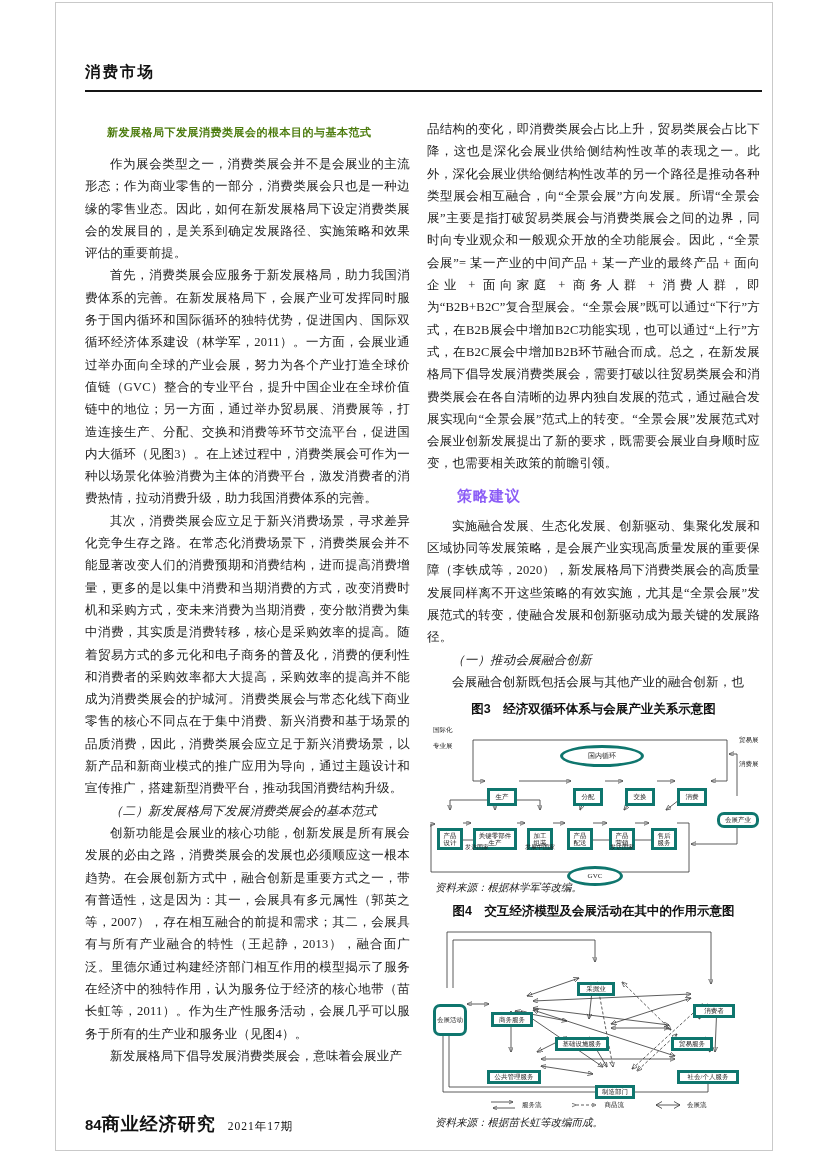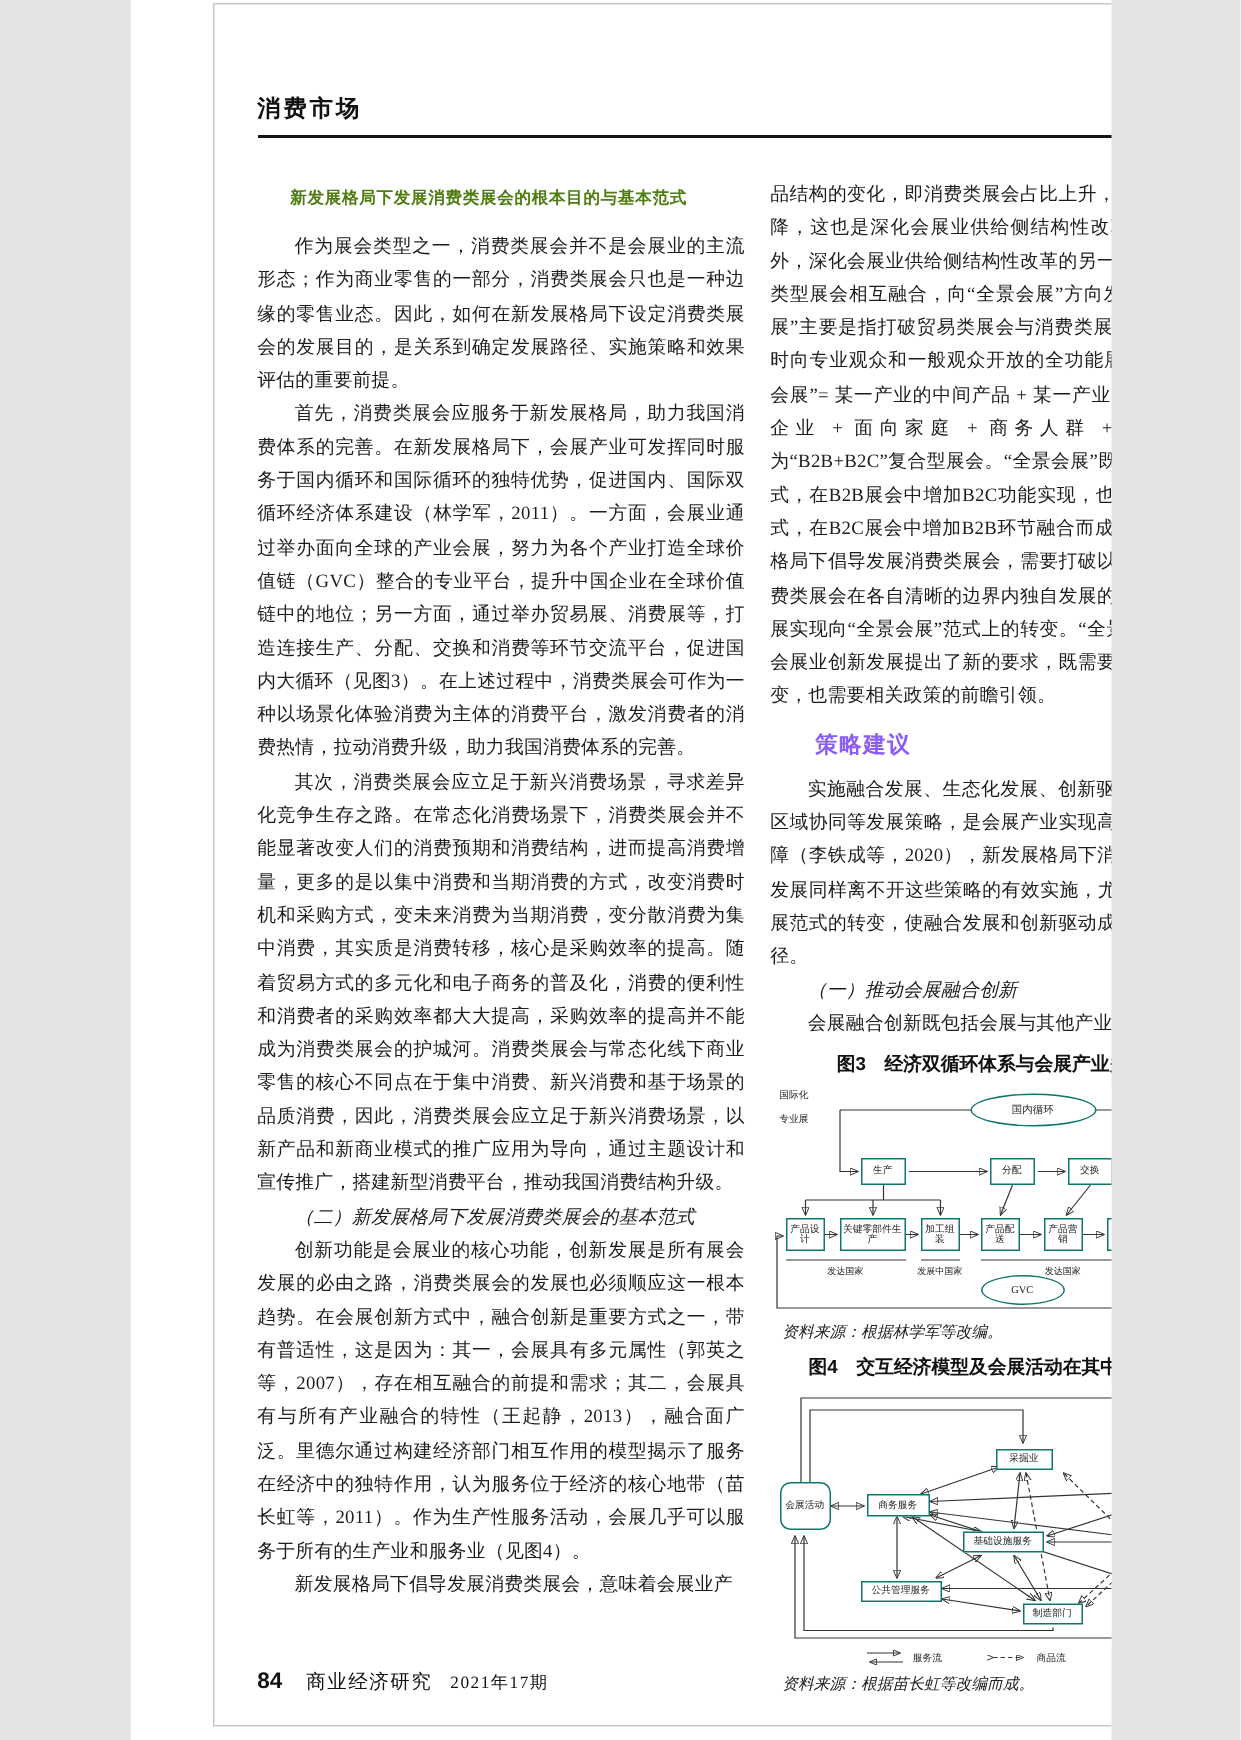--- a/index.html
+++ b/index.html
@@ -1,48 +1,48 @@
 <!DOCTYPE html>
 <html><head>
 <meta charset="utf-8">
 <style>
   html,body{margin:0;padding:0;}
   body{background:#e3e3e3;font-family:"Liberation Serif",serif;}
-  .page{position:relative;width:654px;height:1160px;margin:0 auto;background:#ffffff;overflow:hidden;}
+  .page{position:relative;width:827px;height:1160px;margin:0 auto;background:#ffffff;overflow:hidden;}
   .scan-frame{position:absolute;left:55px;top:2px;width:716px;height:1147px;border:1px solid #c9c9c9;pointer-events:none;}
   
   .masthead{position:absolute;left:85px;top:62px;width:677px;border-bottom:2px solid #151515;padding-bottom:7px;}
   .masthead .sec{font-family:"Liberation Sans",sans-serif;font-weight:700;font-size:15.5px;letter-spacing:2px;color:#111;}
   
   .col{position:absolute;top:118px;color:#1c1c1c;}
   .col-left{left:85px;width:325px;}
   .col-right{left:427px;width:333px;}
   p.body{margin:0;font-size:12.5px;line-height:22.3px;text-align:justify;text-indent:2em;letter-spacing:0.2px;}
   p.noindent{text-indent:0;}
   .article-title{font-family:"Liberation Sans",sans-serif;font-weight:700;font-size:11px;line-height:25px;text-indent:2em;margin:2px 0 8px 0;letter-spacing:0.5px;color:#4d7c0f;}
   .kai{font-style:italic;}
   .h-strategy{font-family:"Liberation Sans",sans-serif;font-weight:700;font-size:15px;margin:12px 0 9px 0;text-indent:2em;letter-spacing:1px;color:#8b5cf6;}
   
   .figure{margin-top:6px;}
   .fig-caption{font-family:"Liberation Sans",sans-serif;font-weight:700;font-size:12.5px;text-align:center;margin:8px 0 6px 0;color:#111;}
   .fig-source{font-style:italic;font-size:10.5px;margin:5px 0 0 8px;color:#222;}
   .canvas{position:relative;background:#fff;}
   .canvas svg{position:absolute;left:0;top:0;}
-  .n{position:absolute;z-index:2;border:1px solid #0f766e;background:#fff;display:flex;align-items:center;justify-content:center;text-align:center;font-size:6.5px;line-height:1.15;color:#222;box-sizing:border-box;padding:1px;}
+  .n{position:absolute;z-index:2;border:3px solid #0f766e;background:#fff;display:flex;align-items:center;justify-content:center;text-align:center;font-size:6.5px;line-height:1.15;color:#222;box-sizing:border-box;padding:1px;margin-top:16px;}
   .ell{border-radius:50%;font-size:7px;}
   .round{border-radius:7px;}
   .lab{position:absolute;z-index:2;font-size:6.5px;color:#222;white-space:nowrap;}
   .ul-lab{position:absolute;z-index:2;font-size:6px;color:#222;white-space:nowrap;}
   
   .fig4-legend{display:flex;align-items:center;gap:30px;margin:3px 0 0 62px;font-size:6.5px;color:#222;}
   .fig4-legend .item{display:flex;align-items:center;gap:5px;}
   
   .page-footer{position:absolute;left:85px;top:1112px;width:677px;display:flex;align-items:baseline;color:#111;}
   .page-no{font-family:"Liberation Sans",sans-serif;font-weight:700;font-size:15px;}
-  .journal{font-family:"Liberation Sans",sans-serif;font-weight:400;font-size:13px;margin-left:16px;letter-spacing:1px;}
+  .journal{font-family:"Liberation Sans",sans-serif;font-weight:700;font-size:18px;letter-spacing:1px;}
   .issue{font-size:11.5px;margin-left:12px;letter-spacing:1px;}
   line,path{stroke:#333;stroke-width:0.8;fill:none;}
   .dash{stroke-dasharray:3 2;}
 </style>
 </head>
 <body>
 
 <div class="page">
   <div class="scan-frame"></div>
 

